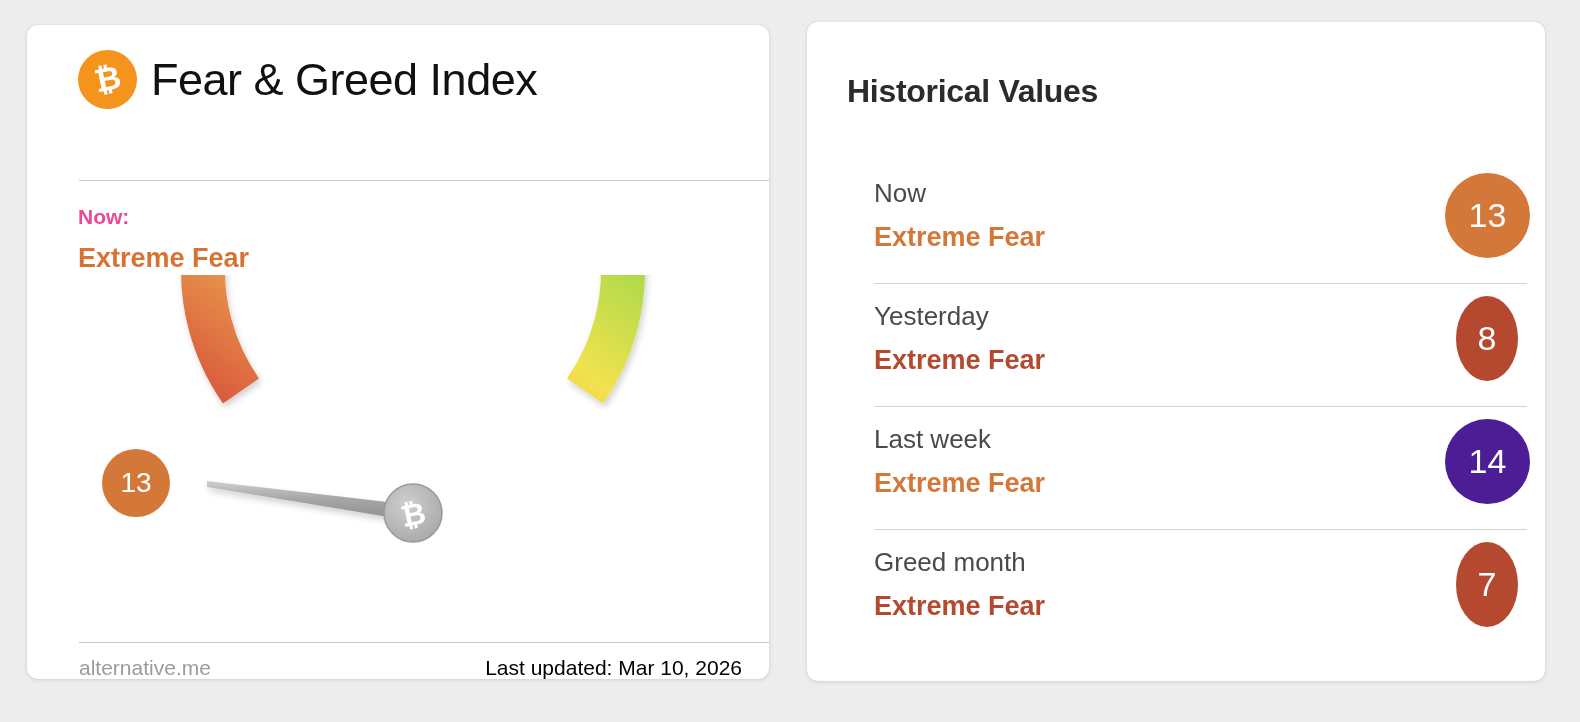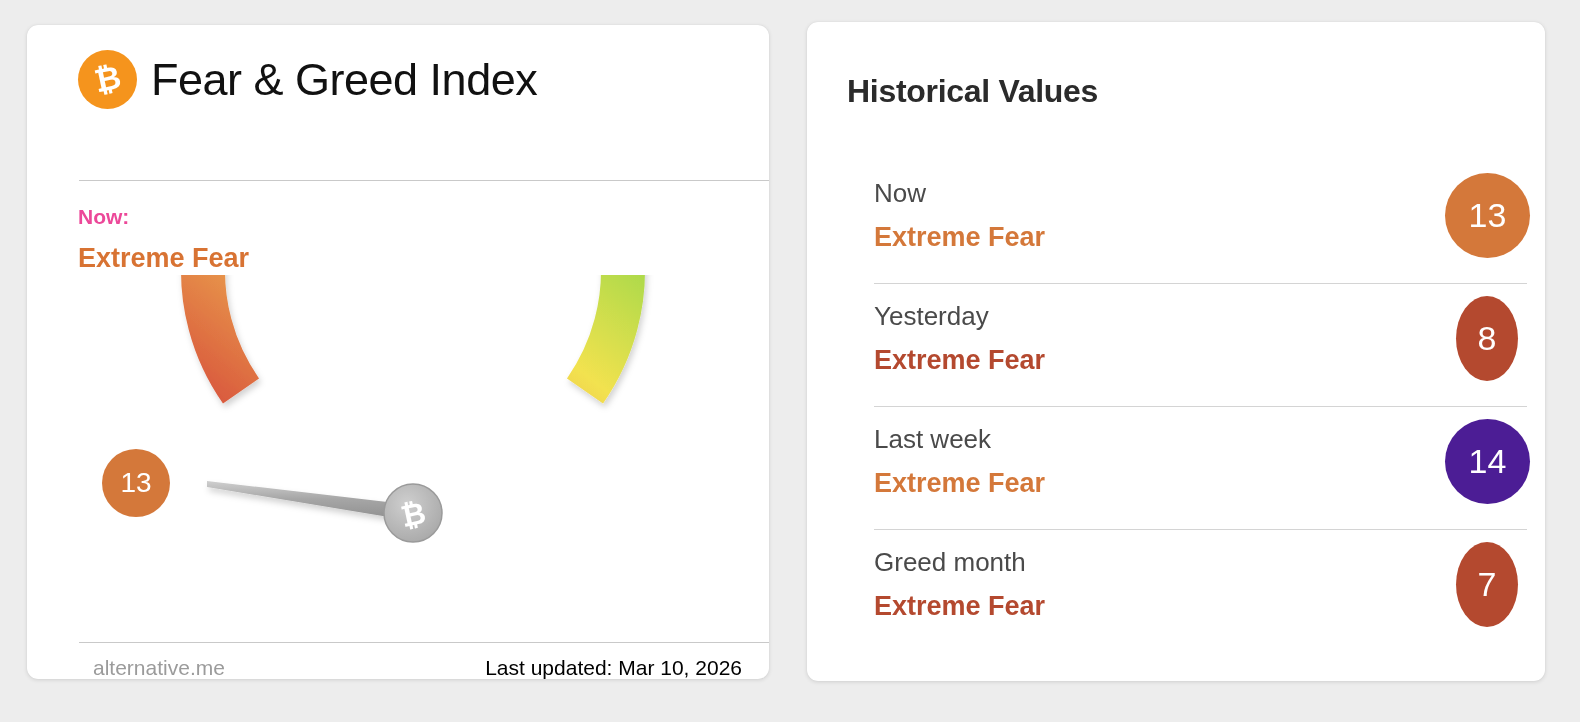--- a/index.html
+++ b/index.html
@@ -135,21 +135,20 @@
     width: 690px;
     height: 1px;
     background: #c9c9c9;
   }
   .footer-left {
     position: absolute;
     left: 52px;
     top: 631px;
     font-size: 21px;
     color: #9b9b9b;
-    margin-left: 14px;
   }
   .footer-right {
     position: absolute;
     right: 27px;
     top: 631px;
     font-size: 21px;
     color: #000000;
     text-align: right;
   }
 

